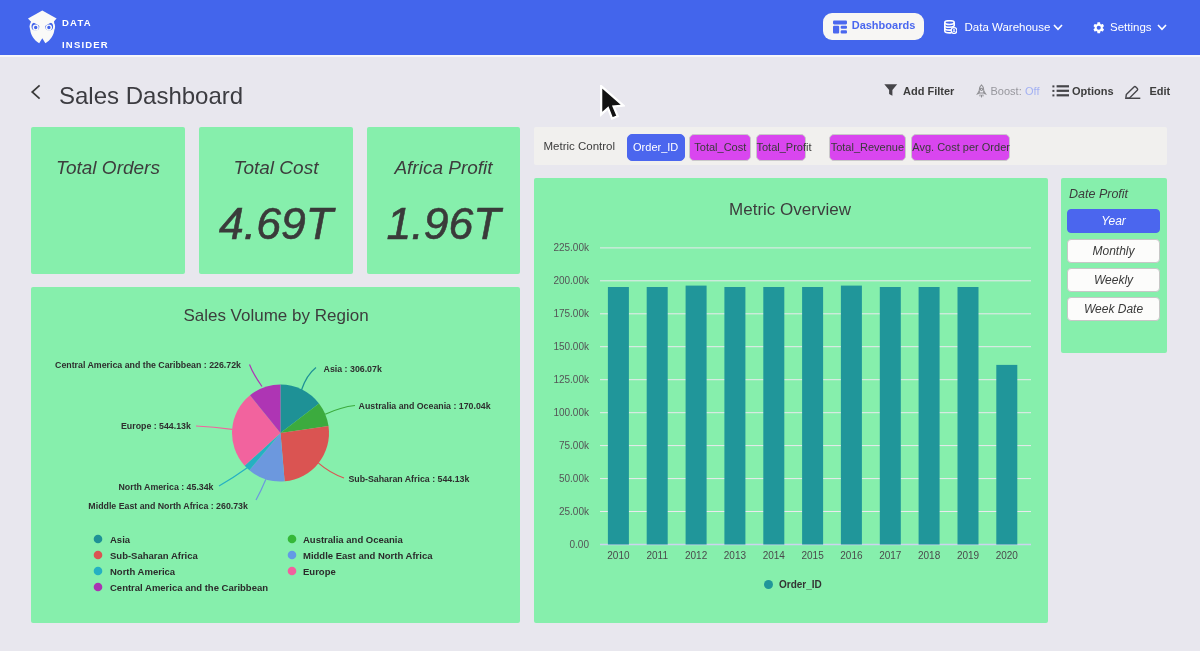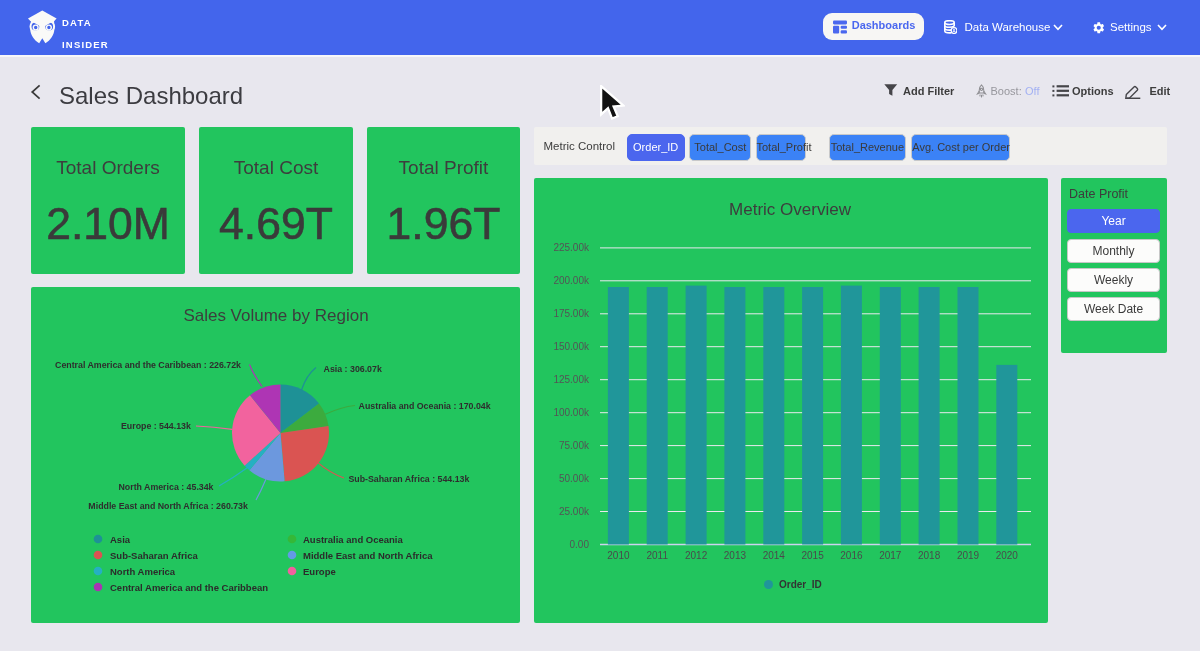--- a/index.html
+++ b/index.html
@@ -1,30 +1,30 @@
 <!DOCTYPE html>
 <html><head>
 <meta charset="utf-8">
 <style>
   * { margin:0; padding:0; box-sizing:border-box; }
   html,body { width:1200px; height:651px; overflow:hidden; }
   body { font-family:"Liberation Sans", sans-serif; background:#e8e7ee; position:relative; }
   .abs { position:absolute; }
-  .card { position:absolute; background:#22c55e; border-radius:2px; }
+  .card { position:absolute; background:#86efac; border-radius:2px;font-style:italic; }
   #topbar { position:absolute; left:0; top:0; width:1200px; height:55px; background:#4365ec; }
   #logo-text { position:absolute; left:62px; top:12px; color:#fff; font-size:9.5px; font-weight:bold; letter-spacing:1.2px; line-height:22px; }
   #dash-btn { position:absolute; left:823px; top:12.5px; width:101px; height:27.5px; background:#f7f6f4; border-radius:9px; }
   #dash-btn span { position:absolute; left:28.7px; top:6.5px; color:#4a67ef; font-size:11px; font-weight:bold; }
   .navitem { position:absolute; top:0; height:55px; color:#fff; font-size:11.5px; line-height:55px; }
   #title { position:absolute; left:59px; top:82px; font-size:24px; color:#3c3c41; }
   .tool { position:absolute; top:85px; font-size:11px; line-height:12px; font-weight:bold; color:#3d3d3d; }
   .kpi-t { position:absolute; width:100%; text-align:center; top:31px; font-size:19px; line-height:19px; color:#3d3d3d; }
   .kpi-v { position:absolute; width:100%; text-align:center; top:74.8px; font-size:44.5px; line-height:44.5px; color:#3a3a3a; -webkit-text-stroke:0.6px #3a3a3a; }
   #mbar { position:absolute; left:534px; top:127px; width:633px; height:38px; background:#f1f0ee; border-radius:2px; }
-  .mbtn { position:absolute; top:7px; height:27px; border:1px solid #c9c9c9; border-radius:5px; background:#3b82f6; font-size:11px; color:#3a3a3a; text-align:center; line-height:25px; white-space:nowrap; }
+  .mbtn { position:absolute; top:7px; height:27px; border:1px solid #c9c9c9; border-radius:5px; background:#d946ef; font-size:11px; color:#3a3a3a; text-align:center; line-height:25px; white-space:nowrap; }
   .mbtn.sel { background:#4b66ee; border-color:#4b66ee; color:#fff; }
   .dbtn { position:absolute; left:6px; width:93px; height:24px; border:1px solid #c7c7c7; border-radius:4px; background:#fcfcfb; font-size:12px; color:#3a3a3a; text-align:center; line-height:22px; }
   .dbtn.sel { background:#4b66ee; border-color:#4b66ee; color:#fff; }
 </style>
 </head>
 <body>
 
 <div id="topbar"></div>
 <div class="abs" style="left:0;top:55px;width:1200px;height:1.5px;background:#f7f7f9;"></div>
 <svg class="abs" style="left:28px;top:10px" width="29" height="34" viewBox="0 0 29 34">
@@ -116,28 +116,27 @@
   <line x1="2" y1="13.3" x2="15.3" y2="13.3" stroke="#454549" stroke-width="1.5"></line>
 </svg>
 <div class="tool" style="left:1149.5px;">Edit</div>
 
 <svg class="abs" style="left:598.5px;top:85px" width="26.8" height="40.7" viewBox="0 0 25 38">
   <path d="M2 1 L2 27.5 L8.4 21.6 L12.2 31.4 L17.5 29.2 L13.6 20.1 L22.8 19.2 Z" fill="#131313" stroke="#fff" stroke-width="2.1"></path>
 </svg>
 
 <div class="card" style="left:31px;top:127px;width:154px;height:147px;">
   <div class="kpi-t">Total Orders</div>
-    <div class="kpi-v">2.10M</div>
 </div>
 <div class="card" style="left:199px;top:127px;width:154px;height:147px;">
   <div class="kpi-t">Total Cost</div>
     <div class="kpi-v">4.69T</div>
 </div>
 <div class="card" style="left:367px;top:127px;width:153px;height:147px;">
-  <div class="kpi-t">Total Profit</div>
+  <div class="kpi-t">Africa Profit</div>
     <div class="kpi-v">1.96T</div>
 </div>
 
 <div id="mbar">
   <div class="abs" style="left:9.5px;top:0;height:38px;line-height:38px;font-size:11.5px;color:#3c3c3c;">Metric Control</div>
   <div class="mbtn sel" style="left:92.7px;width:58px;">Order_ID</div>
   <div class="mbtn" style="left:155.3px;width:62px;">Total_Cost</div>
   <div class="mbtn" style="left:221.5px;width:50px;">Total_Profit</div>
   <div class="mbtn" style="left:294.6px;width:77.5px;">Total_Revenue</div>
   <div class="mbtn" style="left:377.3px;width:98.5px;">Avg. Cost per Order</div>

